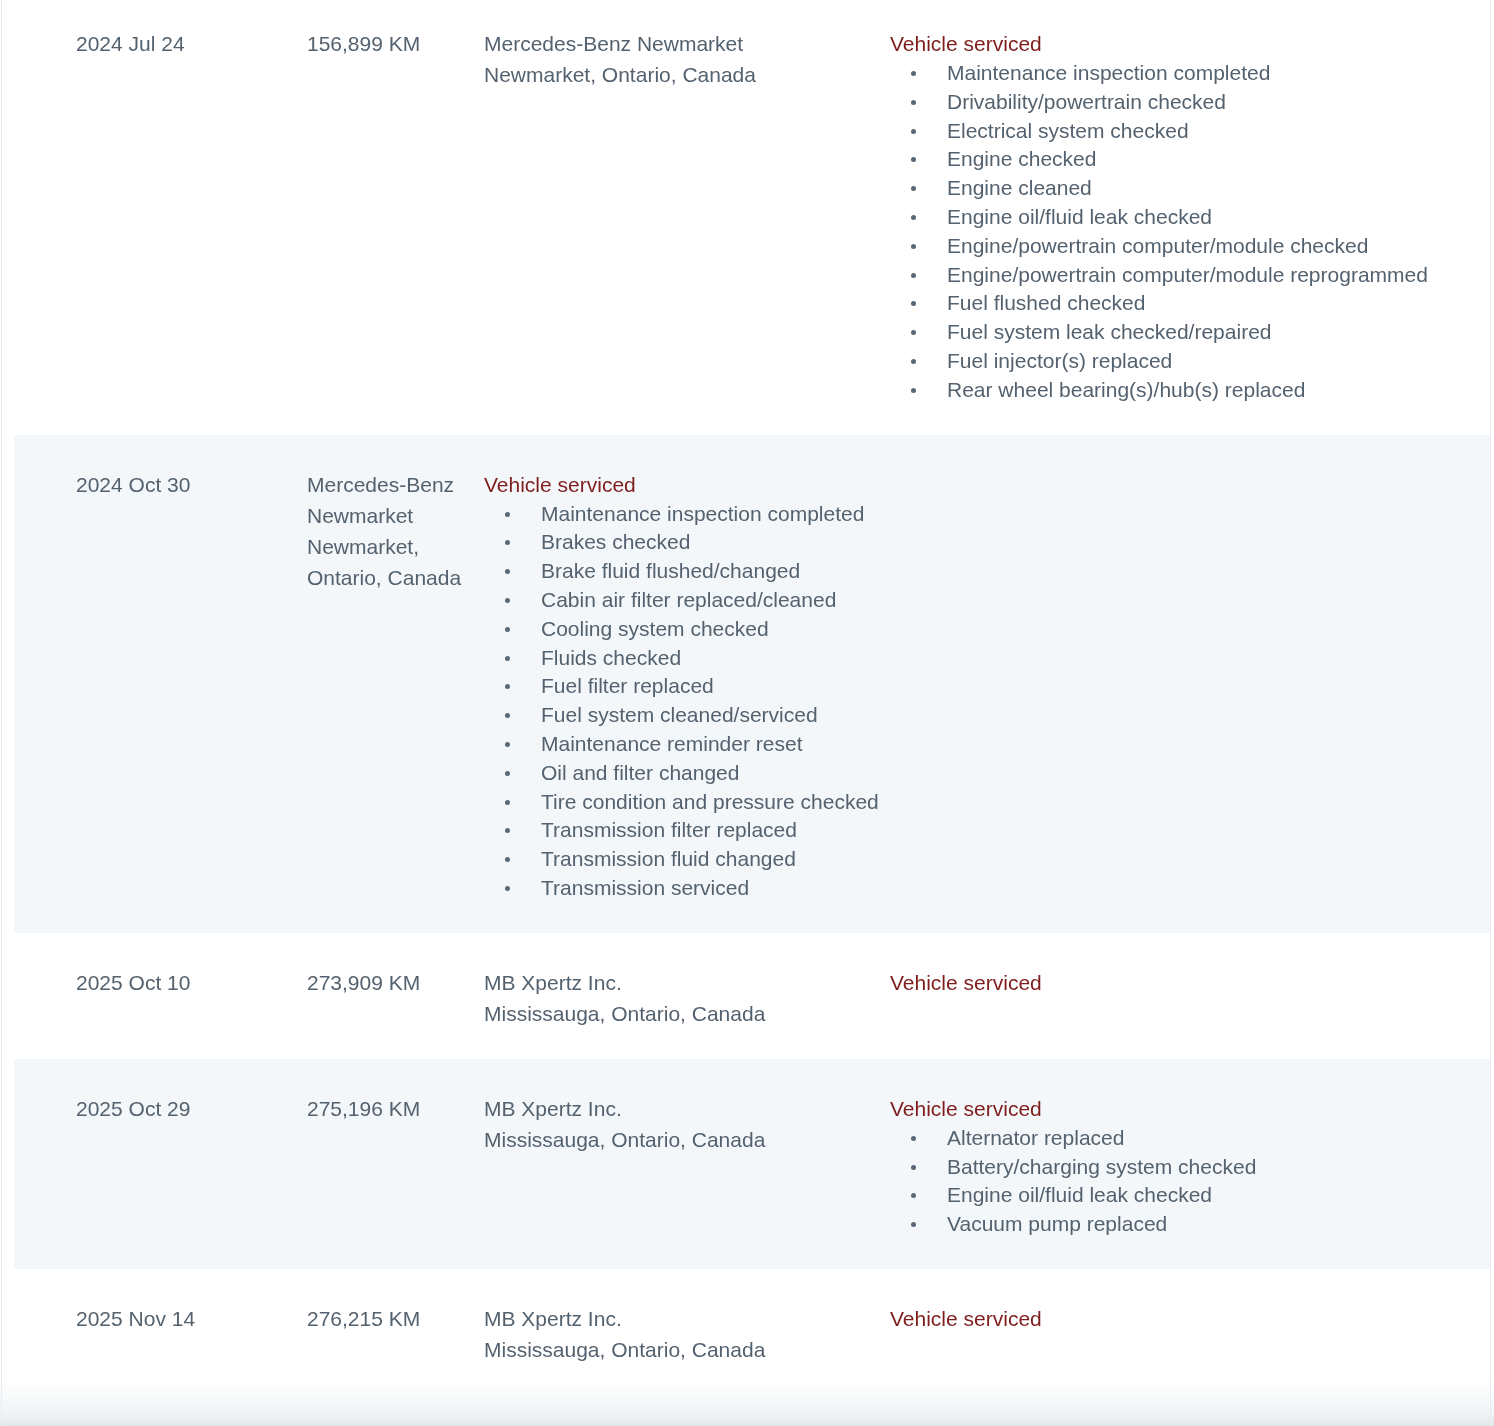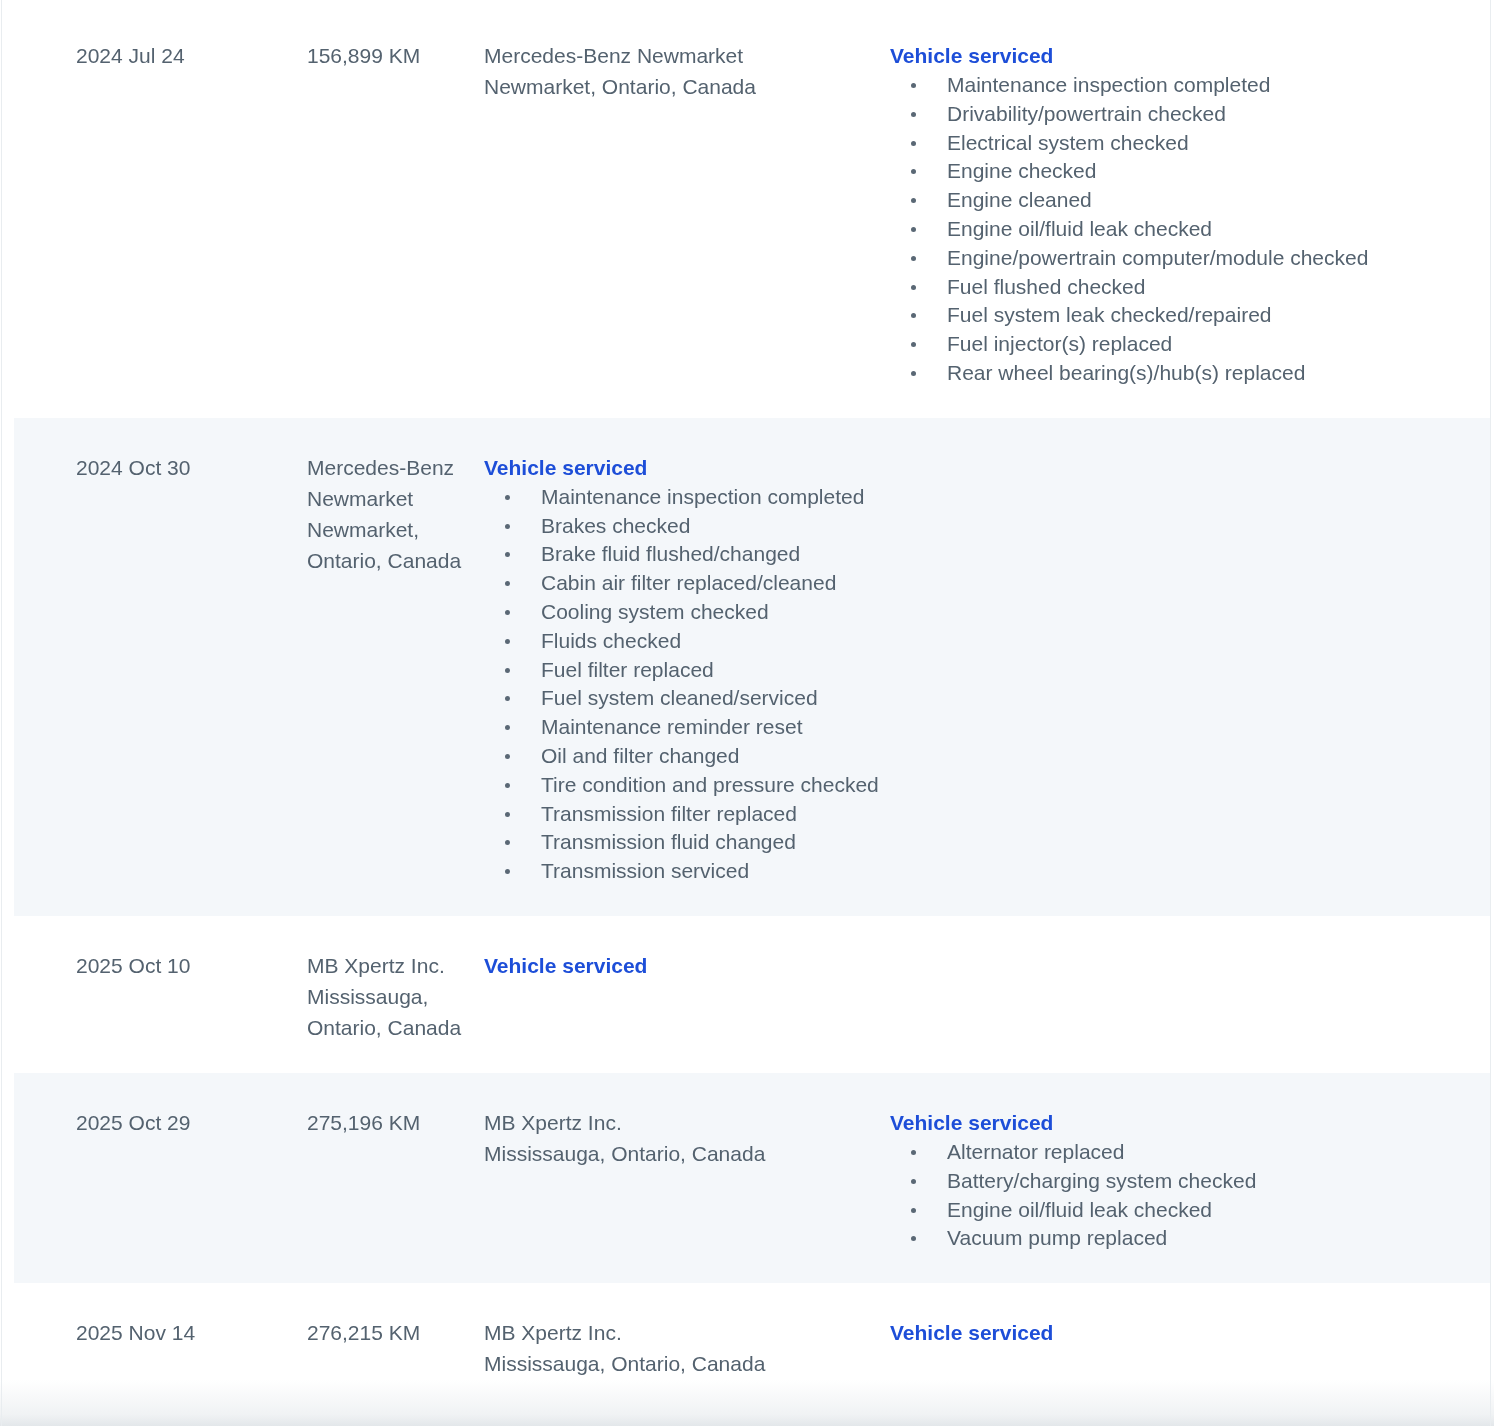--- a/index.html
+++ b/index.html
@@ -43,27 +43,27 @@
     font-size: 21px;
     line-height: 31px;
   }
 
   .row {
     display: grid;
     grid-template-columns: 231px 177px 406px 1fr;
     padding: 34px 0 30px 62px;
   }
   .row:nth-child(even) { background: #f4f7fa; }
-  .row:first-child { padding-top: 40px; }
+  .row:first-child { padding-top: 28px; }
 
   .cell { min-width: 0; }
 
   .event-title {
-    font-weight: bold;
-    color: #1d4ed8;
+    font-weight: normal;
+    color: #7f1d1d;
   }
 
   ul.service-items {
     list-style: none;
     margin: 0;
     padding: 0;
   }
   ul.service-items li {
     position: relative;
     padding-left: 57px;
@@ -97,20 +97,21 @@
     <div class="cell details">
       <div class="event-title">Vehicle serviced</div>
       <ul class="service-items">
           <li>Maintenance inspection completed</li>
           <li>Drivability/powertrain checked</li>
           <li>Electrical system checked</li>
           <li>Engine checked</li>
           <li>Engine cleaned</li>
           <li>Engine oil/fluid leak checked</li>
           <li>Engine/powertrain computer/module checked</li>
+          <li>Engine/powertrain computer/module reprogrammed</li>
           <li>Fuel flushed checked</li>
           <li>Fuel system leak checked/repaired</li>
           <li>Fuel injector(s) replaced</li>
           <li>Rear wheel bearing(s)/hub(s) replaced</li>
         </ul>
     </div>
   </div>
 
   <div class="row">
     <div class="cell date">2024 Oct 30</div>
@@ -134,20 +135,21 @@
           <li>Tire condition and pressure checked</li>
           <li>Transmission filter replaced</li>
           <li>Transmission fluid changed</li>
           <li>Transmission serviced</li>
         </ul>
     </div>
   </div>
 
   <div class="row">
     <div class="cell date">2025 Oct 10</div>
+    <div class="cell odo">273,909 KM</div>
     <div class="cell loc">
       <div>MB Xpertz Inc.</div>
       <div>Mississauga, Ontario, Canada</div>
     </div>
     <div class="cell details">
       <div class="event-title">Vehicle serviced</div>
       <ul class="service-items"></ul>
     </div>
   </div>
 

